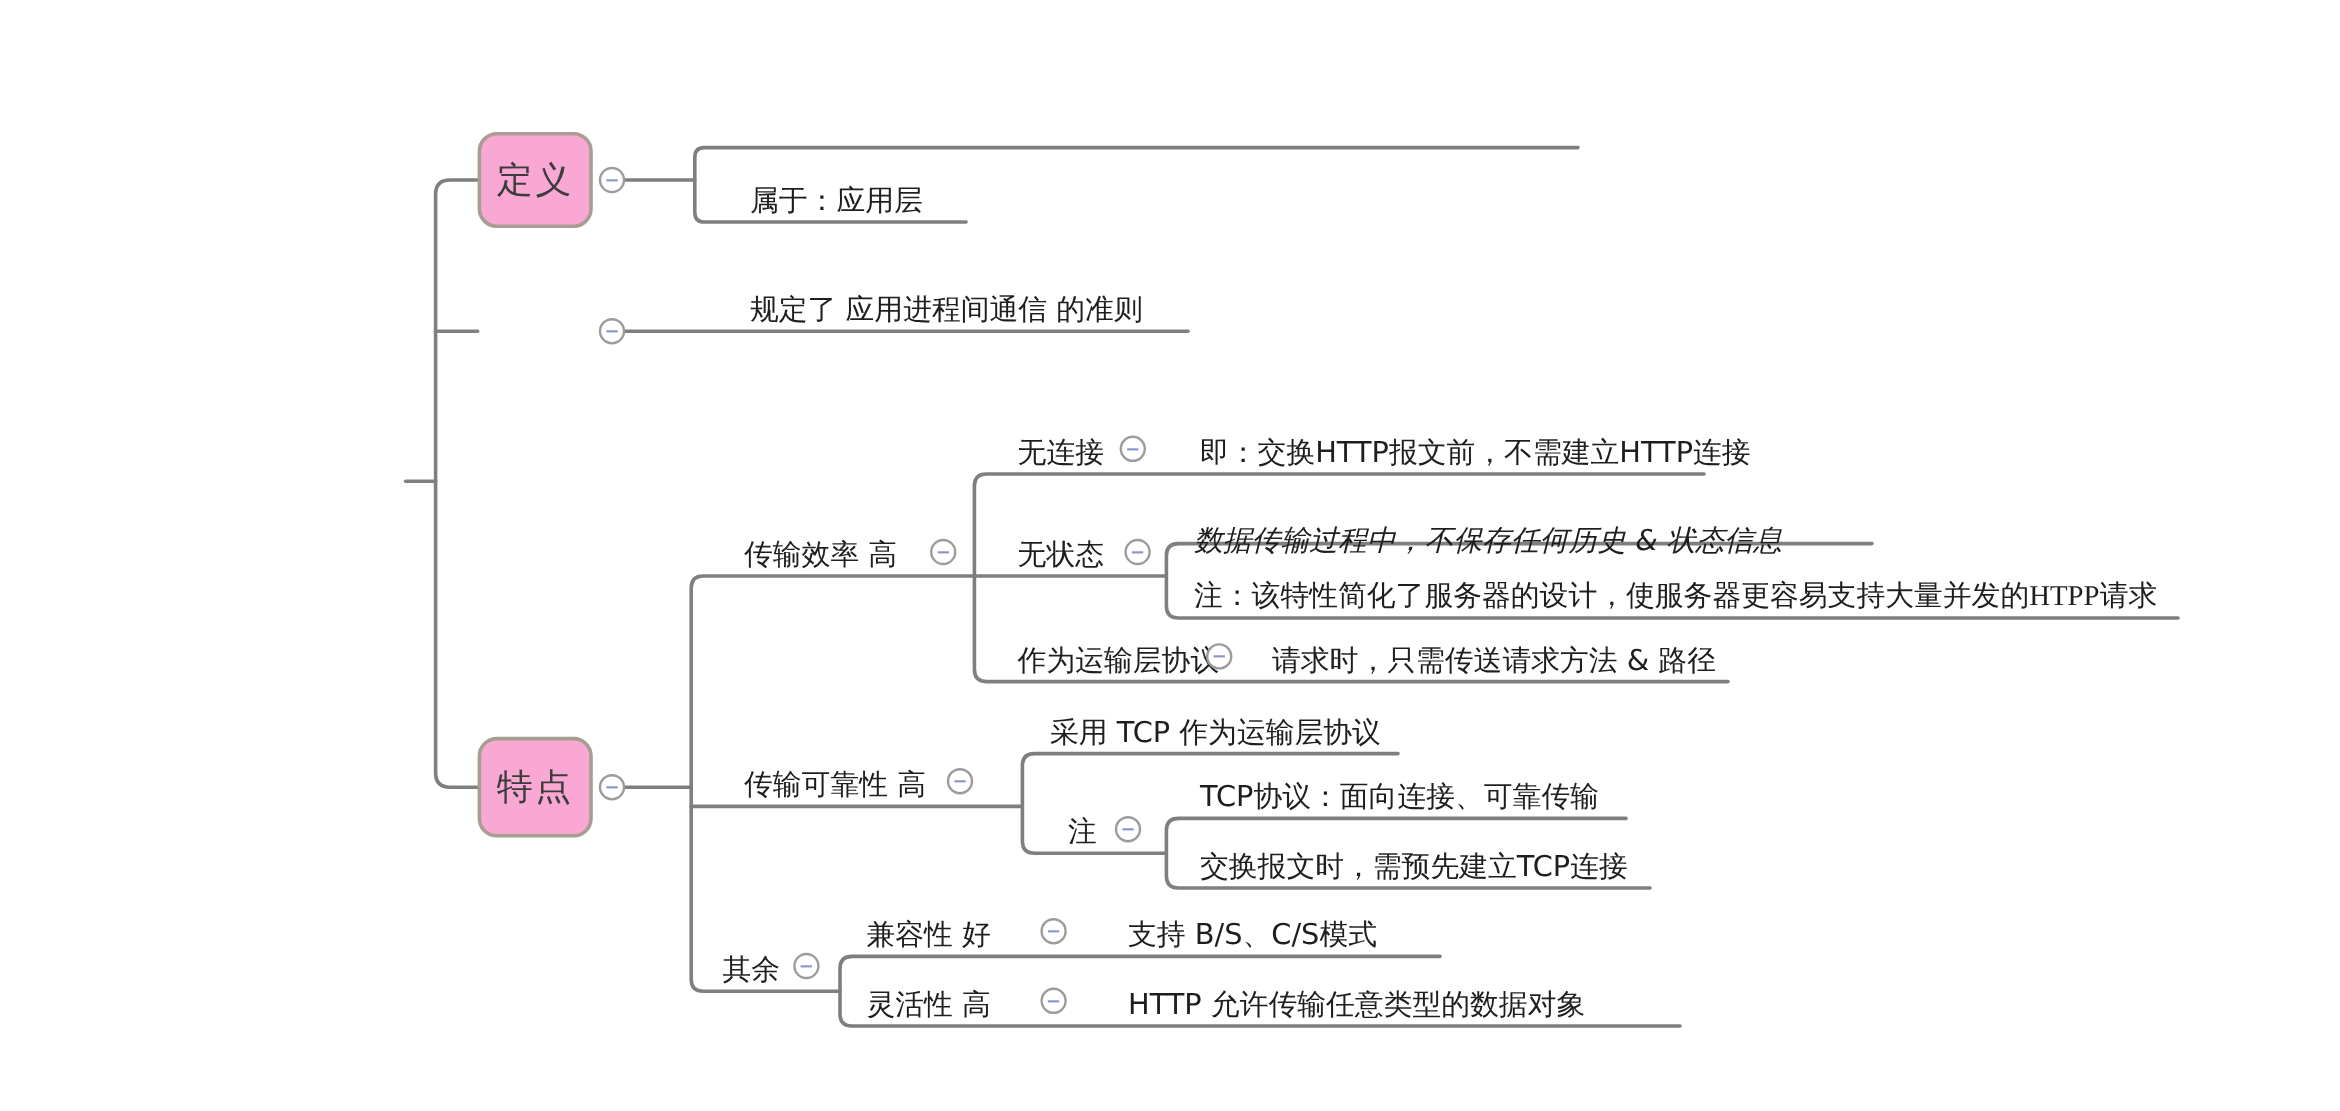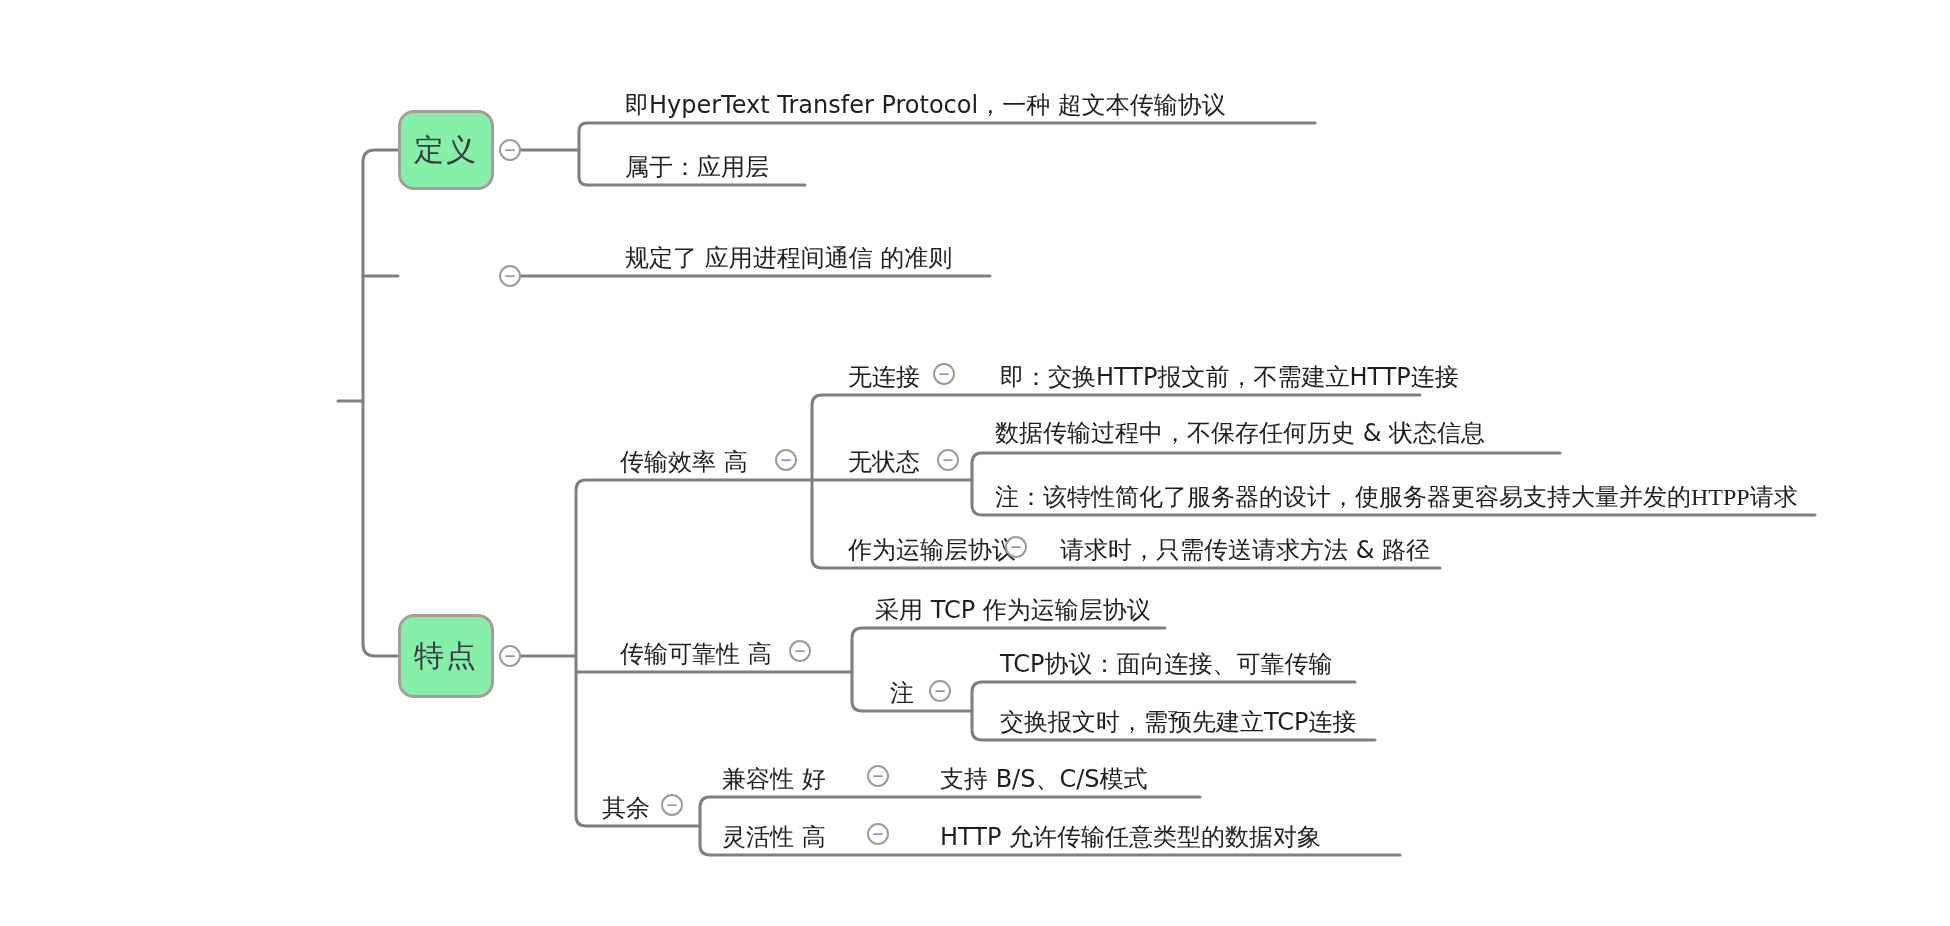--- a/index.html
+++ b/index.html
@@ -15,21 +15,21 @@
   .node-box{
     position:absolute;display:flex;align-items:center;justify-content:center;
     box-sizing:border-box;border-radius:16px;color:#3d3d3d;
     letter-spacing:2px;
   }
   .root-box{
     background:#cadcf8;border:3px solid #5d7dac;border-radius:18px;
     font-size:44px;font-weight:bold;color:#474747;
   }
   .branch-box{
-    background:#86efac;border:3px solid #a79d92;
+    background:#f9a8d4;border:3px solid #a79d92;
     font-size:30px;font-weight:500;color:#3c3c3c;
   }
 
   
   .topic{
     position:absolute;white-space:nowrap;font-size:24px;color:#1e1e1e;
     height:32px;line-height:32px;
   }
 
   
@@ -76,32 +76,31 @@
 
   <div class="node-box branch-box" style="left:398px;top:110px;width:96px;height:80px;">
     <span>定义</span>
   </div>
 
 
   <div class="node-box branch-box" style="left:398px;top:614px;width:96px;height:84px;">
     <span>特点</span>
   </div>
 
-  <div class="topic" style="left:625px;top:89px;">即HyperText Transfer Protocol，一种 超文本传输协议</div>
   <div class="topic" style="left:625px;top:151px;">属于：应用层</div>
 
   <div class="topic" style="left:625px;top:242px;">规定了 应用进程间通信 的准则</div>
 
   <div class="topic" style="left:620px;top:446px;">传输效率 高</div>
 
   <div class="topic" style="left:848px;top:361px;">无连接</div>
   <div class="topic" style="left:1000px;top:361px;">即：交换HTTP报文前，不需建立HTTP连接</div>
 
   <div class="topic" style="left:848px;top:446px;">无状态</div>
-  <div class="topic" style="left:995px;top:417px;">数据传输过程中，不保存任何历史 &amp; 状态信息</div>
+  <div class="topic" style="left:995px;top:434px;font-style:italic;">数据传输过程中，不保存任何历史 &amp; 状态信息</div>
   <div class="topic" style="left:995px;top:481px;font-family:Liberation Serif, serif;">注：该特性简化了服务器的设计，使服务器更容易支持大量并发的HTPP请求</div>
 
   <div class="topic" style="left:848px;top:534px;">作为运输层协议</div>
   <div class="topic" style="left:1060px;top:534px;">请求时，只需传送请求方法 &amp; 路径</div>
 
   <div class="topic" style="left:620px;top:638px;">传输可靠性 高</div>
   <div class="topic" style="left:875px;top:594px;">采用 TCP 作为运输层协议</div>
   <div class="topic" style="left:890px;top:677px;">注</div>
   <div class="topic" style="left:1000px;top:706px;">交换报文时，需预先建立TCP连接</div>
   <div class="topic" style="left:1000px;top:648px;">TCP协议：面向连接、可靠传输</div>

